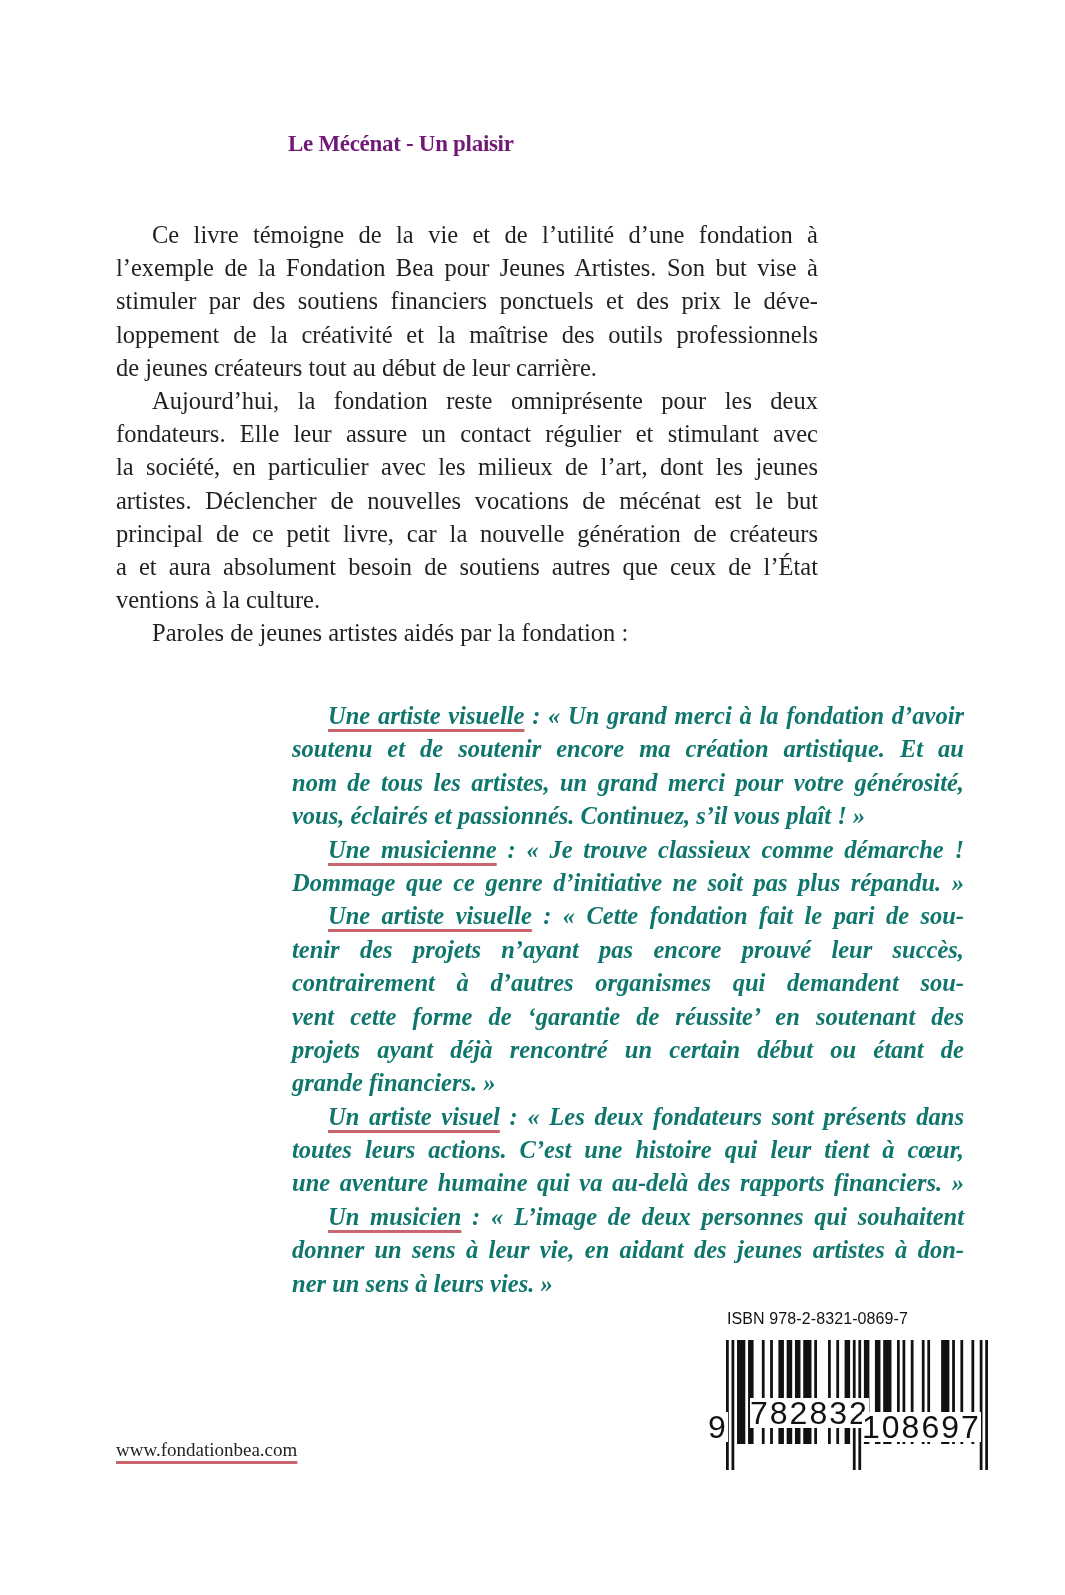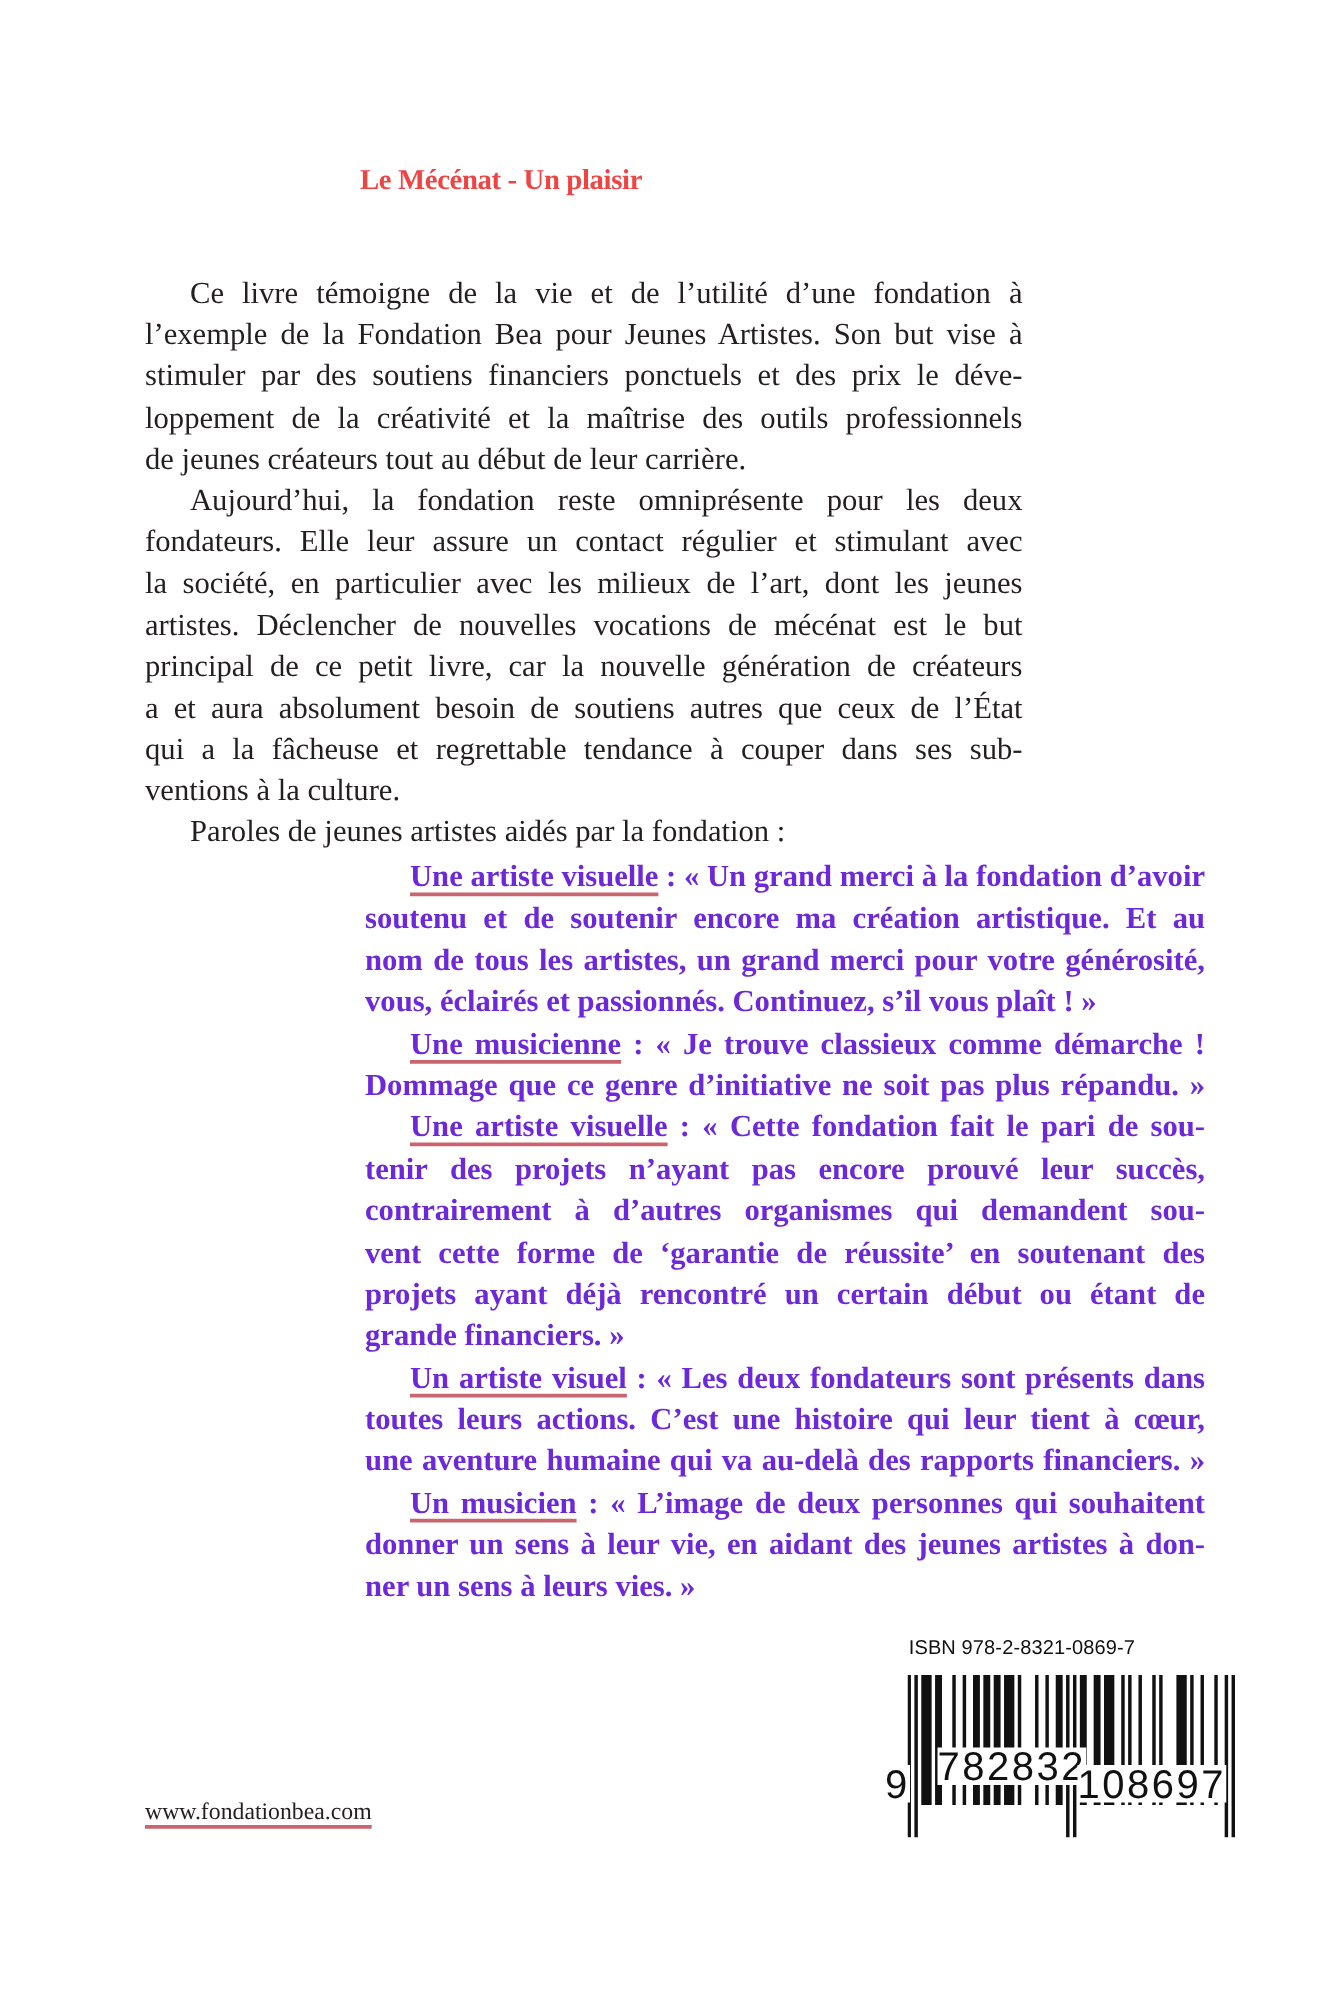--- a/index.html
+++ b/index.html
@@ -16,21 +16,21 @@
       color: #1c1a1a;
     }
     .title {
       position: absolute;
       left: 288px;
       top: 131px;
       font-family: "Liberation Serif", serif;
       font-weight: bold;
       font-size: 23px;
       letter-spacing: -0.3px;
-      color: #ef4444;
+      color: #701a75;
     }
     .intro {
       position: absolute;
       left: 116px;
       top: 218px;
       width: 702px;
       font-family: "Liberation Serif", serif;
       font-size: 24.5px;
       line-height: 33.2px;
       color: #231f20;
@@ -44,27 +44,28 @@
     }
     .line.last {
       text-align-last: left;
     }
     .line.indent {
       padding-left: 36px;
     }
     .quotes {
       position: absolute;
       left: 292px;
-      top: 685px;
+      top: 699px;
       width: 672px;
       font-family: "Liberation Serif", serif;
       font-weight: bold;
       font-size: 24.5px;
       line-height: 33.4px;
-      color: #6d28d9;
+      color: #0f766e;
+      font-style: italic;
     }
     .quotes .line {
       height: 33.4px;
     }
     .speaker {
       text-decoration: underline;
       text-decoration-color: #c9656f;
       text-decoration-thickness: 3px;
       text-underline-offset: 5px;
     }
@@ -129,21 +130,20 @@
       <span class="line">loppement de la créativité et la maîtrise des outils professionnels</span>
       <span class="line last">de jeunes créateurs tout au début de leur carrière.</span>
     </div>
     <div>
       <span class="line indent">Aujourd’hui, la fondation reste omniprésente pour les deux</span>
       <span class="line">fondateurs. Elle leur assure un contact régulier et stimulant avec</span>
       <span class="line">la société, en particulier avec les milieux de l’art, dont les jeunes</span>
       <span class="line">artistes. Déclencher de nouvelles vocations de mécénat est le but</span>
       <span class="line">principal de ce petit livre, car la nouvelle génération de créateurs</span>
       <span class="line">a et aura absolument besoin de soutiens autres que ceux de l’État</span>
-      <span class="line">qui a la fâcheuse et regrettable tendance à couper dans ses sub-</span>
       <span class="line last">ventions à la culture.</span>
     </div>
     <div>
       <span class="line indent last">Paroles de jeunes artistes aidés par la fondation :</span>
     </div>
   </div>
 
   <div class="quotes">
 
     <div>

